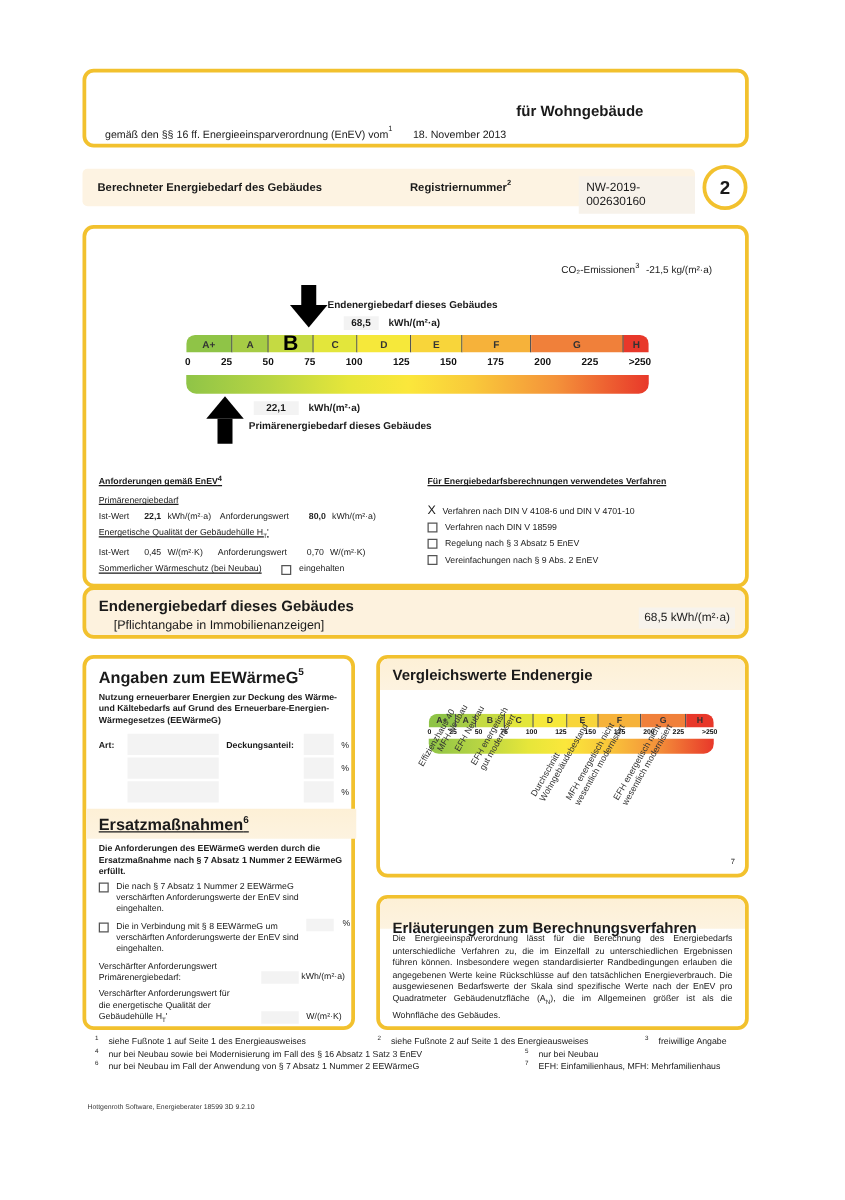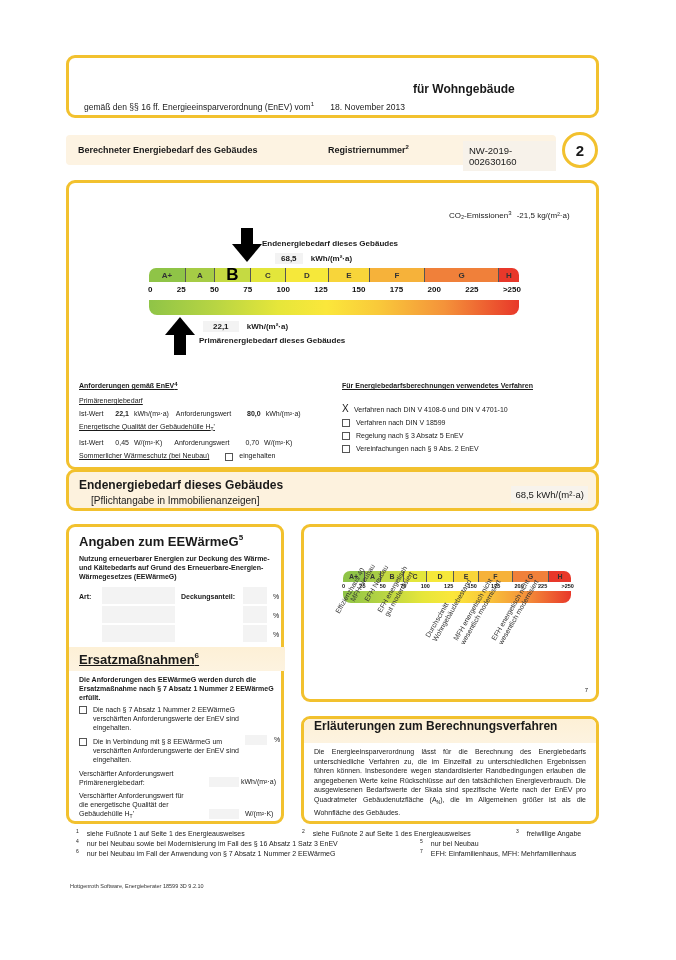--- a/index.html
+++ b/index.html
@@ -174,20 +174,23 @@
   <div class="abs field" style="left:140px;top:250px;width:30px;height:10px;background:#f3f3f3;"></div>
   <div class="abs" style="left:172px;top:251px;font-size:7px;">kWh/(m²·a)</div>
   <div class="abs" style="left:10px;top:264px;width:110px;font-size:7px;line-height:9px;">
     <span>Verschärfter Anforderungswert für die energetische Qualität der Gebäudehülle H</span><sub style="font-size:5px;">T</sub>'
   </div>
   <div class="abs field" style="left:140px;top:282px;width:30px;height:10px;background:#f3f3f3;"></div>
   <div class="abs" style="left:176px;top:283px;font-size:7px;">W/(m²·K)</div>
 </div>
 
 <div class="box" style="left:301px;top:524px;width:298px;height:178px;">
+  <div class="abs box-head" style="left:0;top:0;width:292px;height:25px;border-radius:6px 6px 0 0;">
+    <div class="abs" style="left:10px;top:6px;font-size:12px;font-weight:bold;">Vergleichswerte Endenergie</div>
+  </div>
   <div class="bar-top" style="left:39px;top:44px;width:228px;height:11px;font-size:7px;">
     <div style="width:22px;background:#8fc447;">A+</div>
     <div style="width:16px;background:#a6cc45;">A</div>
     <div style="width:23px;background:#c5da42;">B</div>
     <div style="width:23px;background:#e3e63b;">C</div>
     <div style="width:27px;background:#f6e83a;">D</div>
     <div style="width:25px;background:#f8d53a;">E</div>
     <div style="width:34px;background:#f6b23a;">F</div>
     <div style="width:36px;background:#f0803a;">G</div>
     <div style="width:22px;background:#e8382a;border-right:none;">H</div>
@@ -215,21 +218,21 @@
 Wohngebäudebestand</div>
   <div class="rot-label" style="left:162px;top:103px;white-space:pre;">MFH energetisch nicht
 wesentlich modernisiert</div>
   <div class="rot-label" style="left:200px;top:103px;white-space:pre;">EFH energetisch nicht
 wesentlich modernisiert</div>
   <div class="abs" style="right:8px;top:160px;font-size:6px;">7</div>
 </div>
 
 <div class="box" style="left:301px;top:716px;width:298px;height:108px;">
   <div class="abs box-head" style="left:0;top:0;width:292px;height:24px;border-radius:6px 6px 0 0;">
-    <div class="abs" style="left:10px;top:0;font-size:12px;font-weight:bold;">Erläuterungen zum Berechnungsverfahren</div>
+    <div class="abs" style="left:10px;top:16px;font-size:12px;font-weight:bold;">Erläuterungen zum Berechnungsverfahren</div>
   </div>
   <div class="abs" style="left:10px;top:28px;width:272px;font-size:7px;line-height:9.6px;text-align:justify;">
     <span>Die Energieeinsparverordnung lässt für die Berechnung des Energiebedarfs unterschiedliche Verfahren zu, die im Einzelfall zu unterschiedlichen Ergebnissen führen können. Insbesondere wegen standardisierter Randbedingungen erlauben die angegebenen Werte keine Rückschlüsse auf den tatsächlichen Energieverbrauch. Die ausgewiesenen Bedarfswerte der Skala sind spezifische Werte nach der EnEV pro Quadratmeter Gebäudenutzfläche (A</span><sub style="font-size:5px;">N</sub><span>), die im Allgemeinen größer ist als die Wohnfläche des Gebäudes.</span>
   </div>
 </div>
 
 <div class="abs" style="left:76px;top:827px;width:520px;font-size:7px;line-height:9.5px;">
   <div class="abs" style="left:0;top:0;white-space:nowrap;"><sup style="font-size:5px;margin-right:8px;">1</sup><span>siehe Fußnote 1 auf Seite 1 des Energieausweises</span></div>
   <div class="abs" style="left:226px;top:0;white-space:nowrap;"><sup style="font-size:5px;margin-right:8px;">2</sup><span>siehe Fußnote 2 auf Seite 1 des Energieausweises</span></div>
   <div class="abs" style="left:440px;top:0;white-space:nowrap;"><sup style="font-size:5px;margin-right:8px;">3</sup><span>freiwillige Angabe</span></div>

